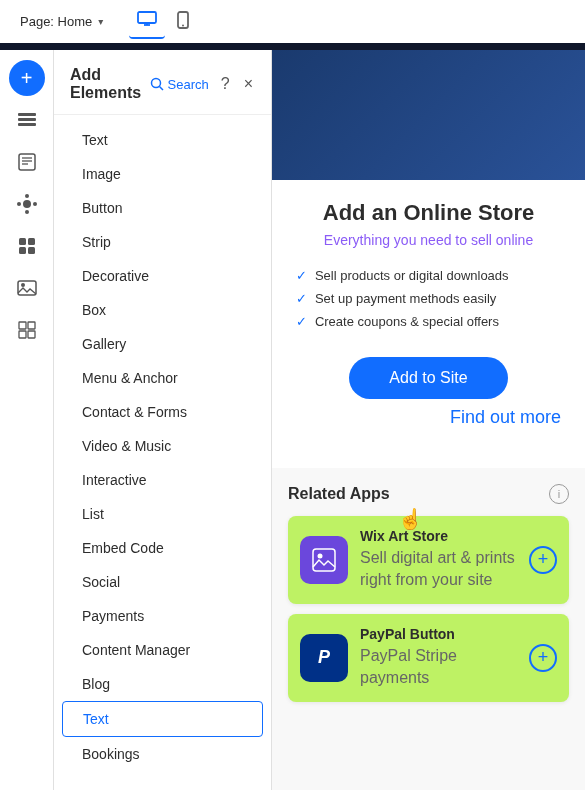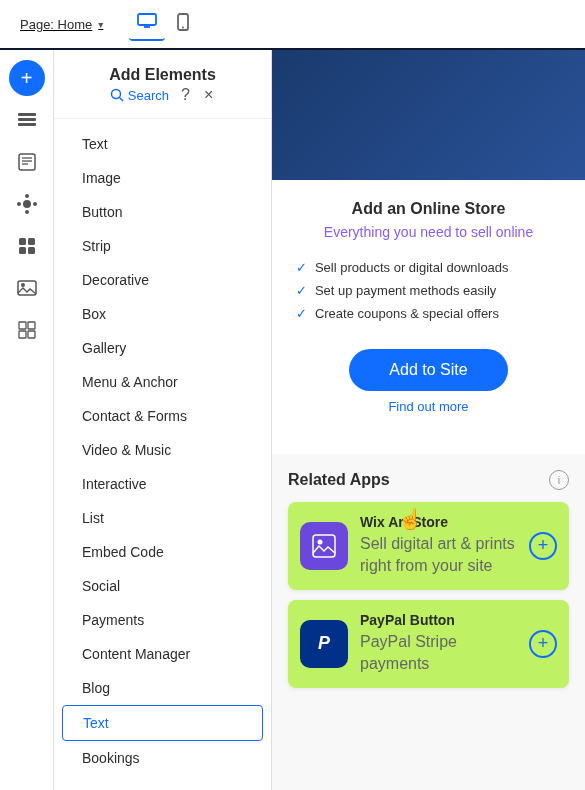--- a/index.html
+++ b/index.html
@@ -9,26 +9,25 @@
       height: 790px;
       overflow: hidden;
       background: #f0f0f0;
       position: relative;
     }
 
     
     .top-bar {
       height: 50px;
       background: #fff;
-      border-bottom: 2px solid #0f172a;
+      border-bottom: 7px solid #0f172a;
       display: flex;
       align-items: center;
       padding: 0 12px;
       gap: 10px;
-      text-decoration: underline;
     }
     .page-selector {
       display: flex;
       align-items: center;
       gap: 6px;
       font-size: 13px;
       color: #2d2d2d;
       cursor: pointer;
       padding: 4px 8px;
       border-radius: 4px;
@@ -97,21 +96,20 @@
       display: flex;
       flex-direction: column;
       z-index: 9;
     }
     .panel-header {
       display: flex;
       align-items: center;
       justify-content: space-between;
       padding: 16px 16px 12px;
       border-bottom: 1px solid #eee;
-      flex-direction: column;
     }
     .panel-title {
       font-size: 16px;
       font-weight: 600;
       color: #2d2d2d;
     }
     .panel-header-icons {
       display: flex;
       align-items: center;
       gap: 10px;
@@ -264,21 +262,21 @@
       cursor: pointer;
     }
 
     
     .feature-content {
       background: #fff;
       padding: 20px 24px;
       text-align: center;
     }
     .feature-title {
-      font-size: 16px;
+      font-size: 22px;
       font-weight: 700;
       color: #2d2d2d;
       margin-bottom: 6px;
     }
     .feature-subtitle {
       font-size: 14px;
       color: #8b5cf6;
       margin-bottom: 16px;
     }
     .feature-list {
@@ -305,25 +303,26 @@
       border-radius: 24px;
       padding: 12px 40px;
       font-size: 16px;
       font-weight: 500;
       cursor: pointer;
       display: block;
       margin: 0 auto 8px;
     }
     .find-out-more {
       color: #116dff;
-      font-size: 13px;
+      font-size: 18px;
       cursor: pointer;
       text-decoration: none;
       display: block;
       margin-bottom: 20px;
+      text-align: right;
     }
 
     
     .related-apps-section {
       background: #f8f8f8;
       padding: 16px;
     }
     .related-apps-header {
       display: flex;
       align-items: center;

